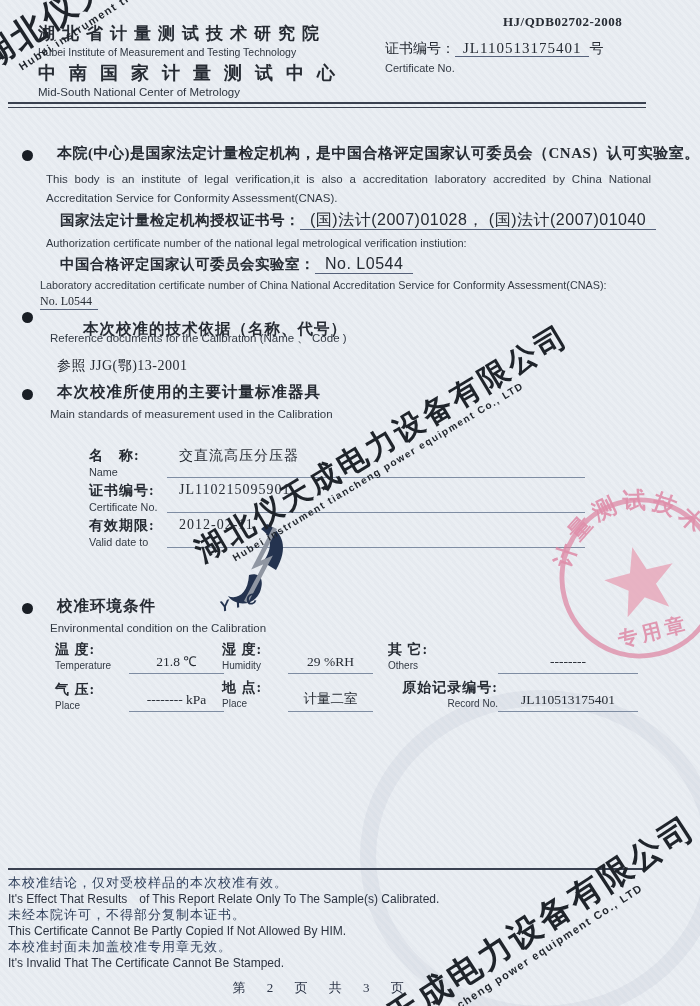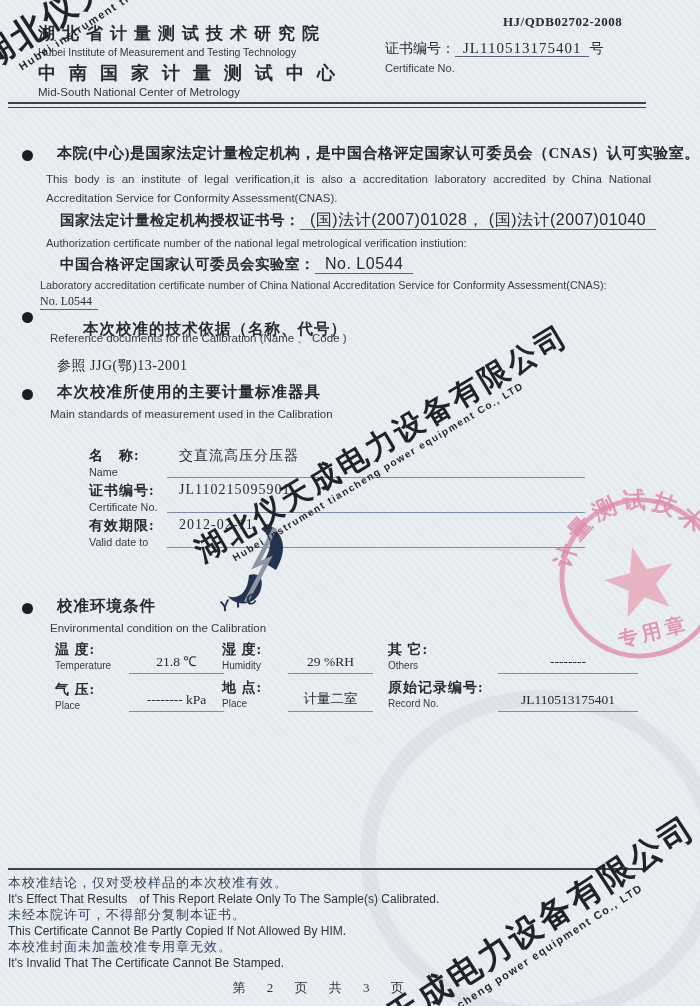--- a/index.html
+++ b/index.html
@@ -204,21 +204,21 @@
     <div class="env-val" style="width:95px;">-------- kPa</div>
   </div>
   <div class="env-cell ab" style="left:222px;top:679px;">
     <div class="env-labels" style="width:66px;">
       <div class="env-cn cjk">地 点:</div>
       <div class="env-en">Place</div>
     </div>
     <div class="env-val cjk" style="width:85px;">计量二室</div>
   </div>
   <div class="env-cell ab" style="left:388px;top:679px;">
-    <div class="env-labels" style="width:110px;">
+    <div class="env-labels" style="width:110px;text-align:right;">
       <div class="env-cn cjk">原始记录编号:</div>
       <div class="env-en">Record No.</div>
     </div>
     <div class="env-val" style="width:140px;">JL110513175401</div>
   </div>
 
   <svg class="stamp ab" width="200" height="200" viewBox="0 0 200 200">
     <defs>
       <path id="arcTop" d="M 30,100 A 70,70 0 0 1 170,100" fill="none"></path>
     </defs>

